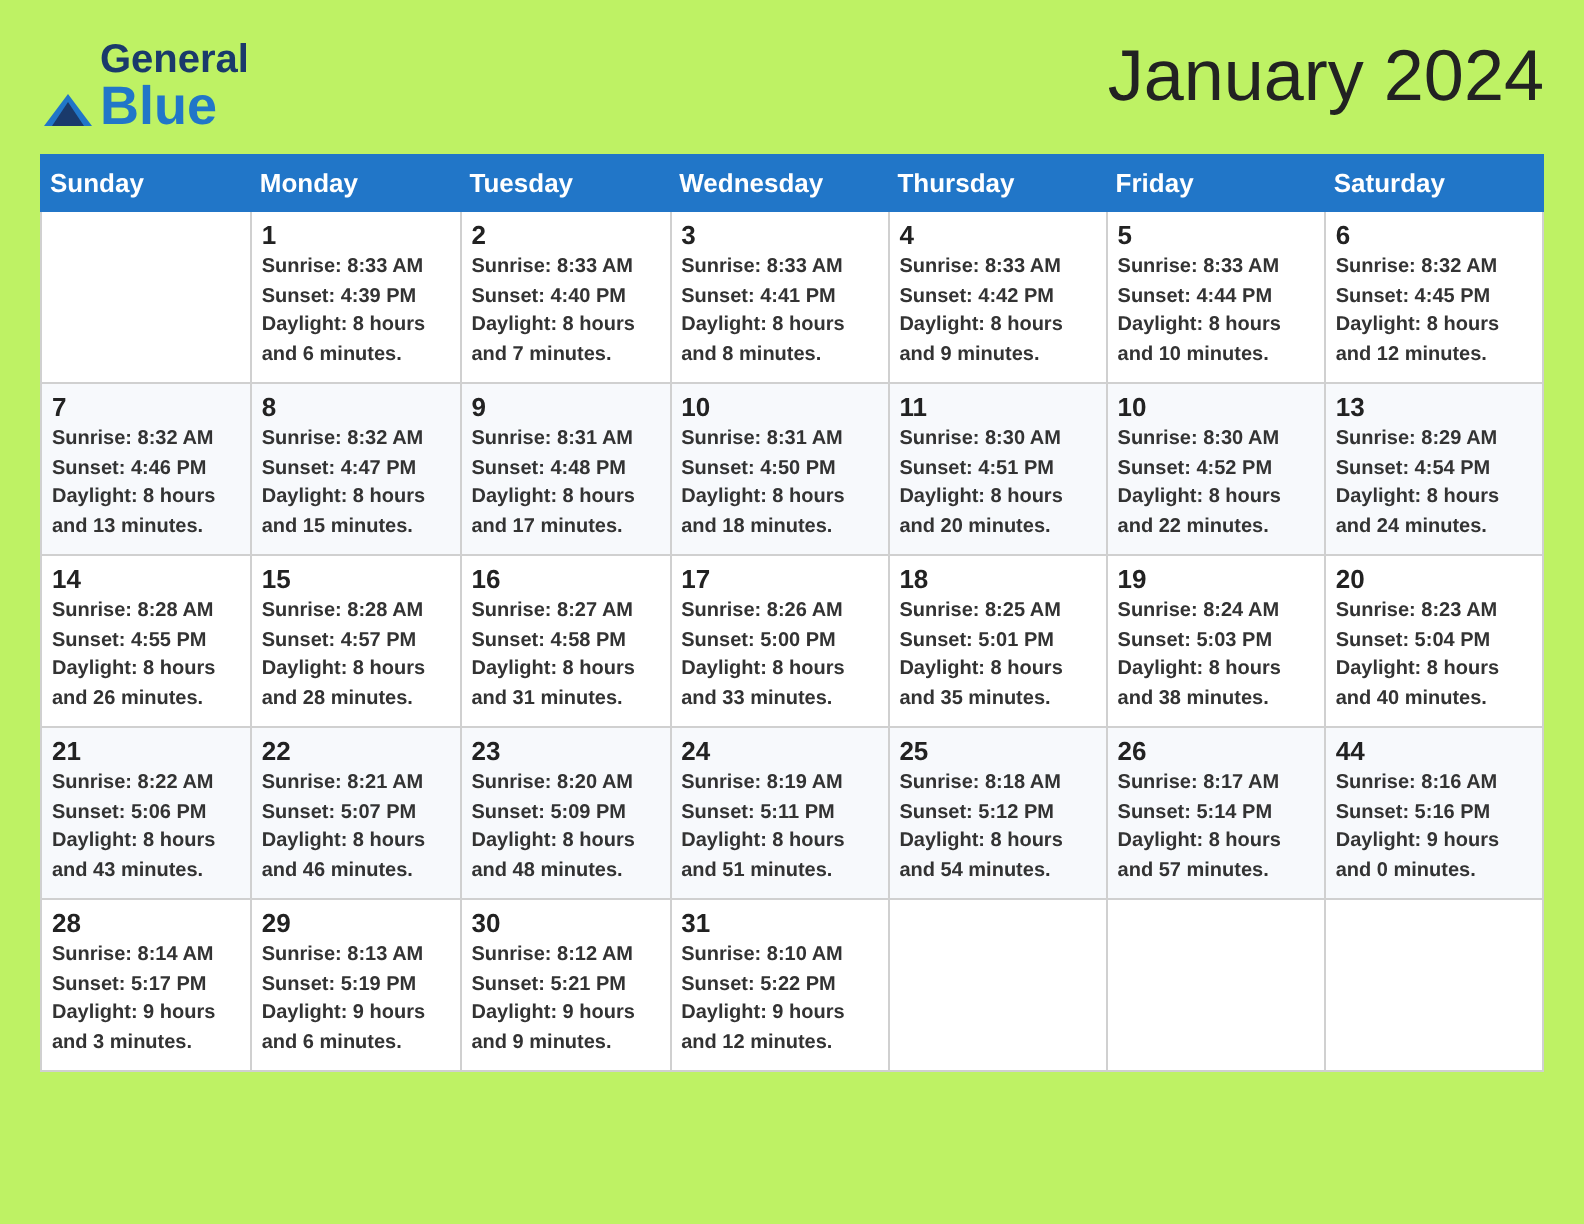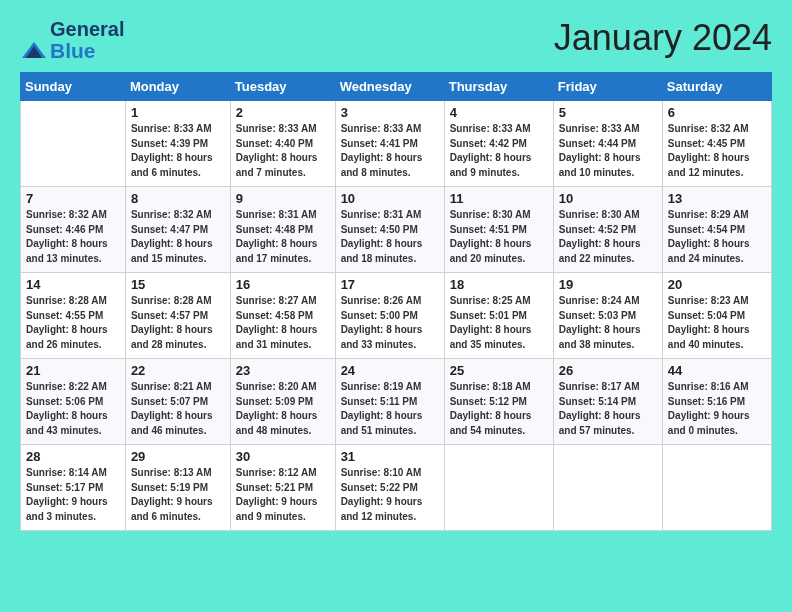--- a/index.html
+++ b/index.html
@@ -6,21 +6,21 @@
     body {
       font-family: Arial, Helvetica, sans-serif;
       background: #fff;
       width: 792px;
       min-height: 612px;
       padding: 0;
     }
     .page {
       width: 792px;
       min-height: 612px;
-      background: #5eead4;
+      background: #bef264;
       padding: 18px 20px 18px 20px;
     }
     .header {
       display: flex;
       justify-content: space-between;
       align-items: flex-start;
       margin-bottom: 10px;
     }
     .logo {
       display: flex;
@@ -107,21 +107,21 @@
 
 <div class="page">
   <div class="header">
     <div class="logo">
       <svg class="logo-icon" viewBox="0 0 28 22" xmlns="http://www.w3.org/2000/svg">
         <polygon points="14,2 26,18 2,18" fill="#2176c8"></polygon>
         <polygon points="14,6 22,18 6,18" fill="#1a3a6b"></polygon>
       </svg>
       <div>
         <span style="color:#1a3a6b;font-size:20px;font-weight:bold;">General</span><br>
-        <span style="color:#2176c8;font-size:21px;font-weight:bold;">Blue</span>
+        <span style="color:#2176c8;font-size:27px;font-weight:bold;">Blue</span>
       </div>
     </div>
     <div class="title-block">
       <div class="month-year">January 2024</div>
     </div>
   </div>
 
   <table class="calendar">
     <thead>
       <tr>

